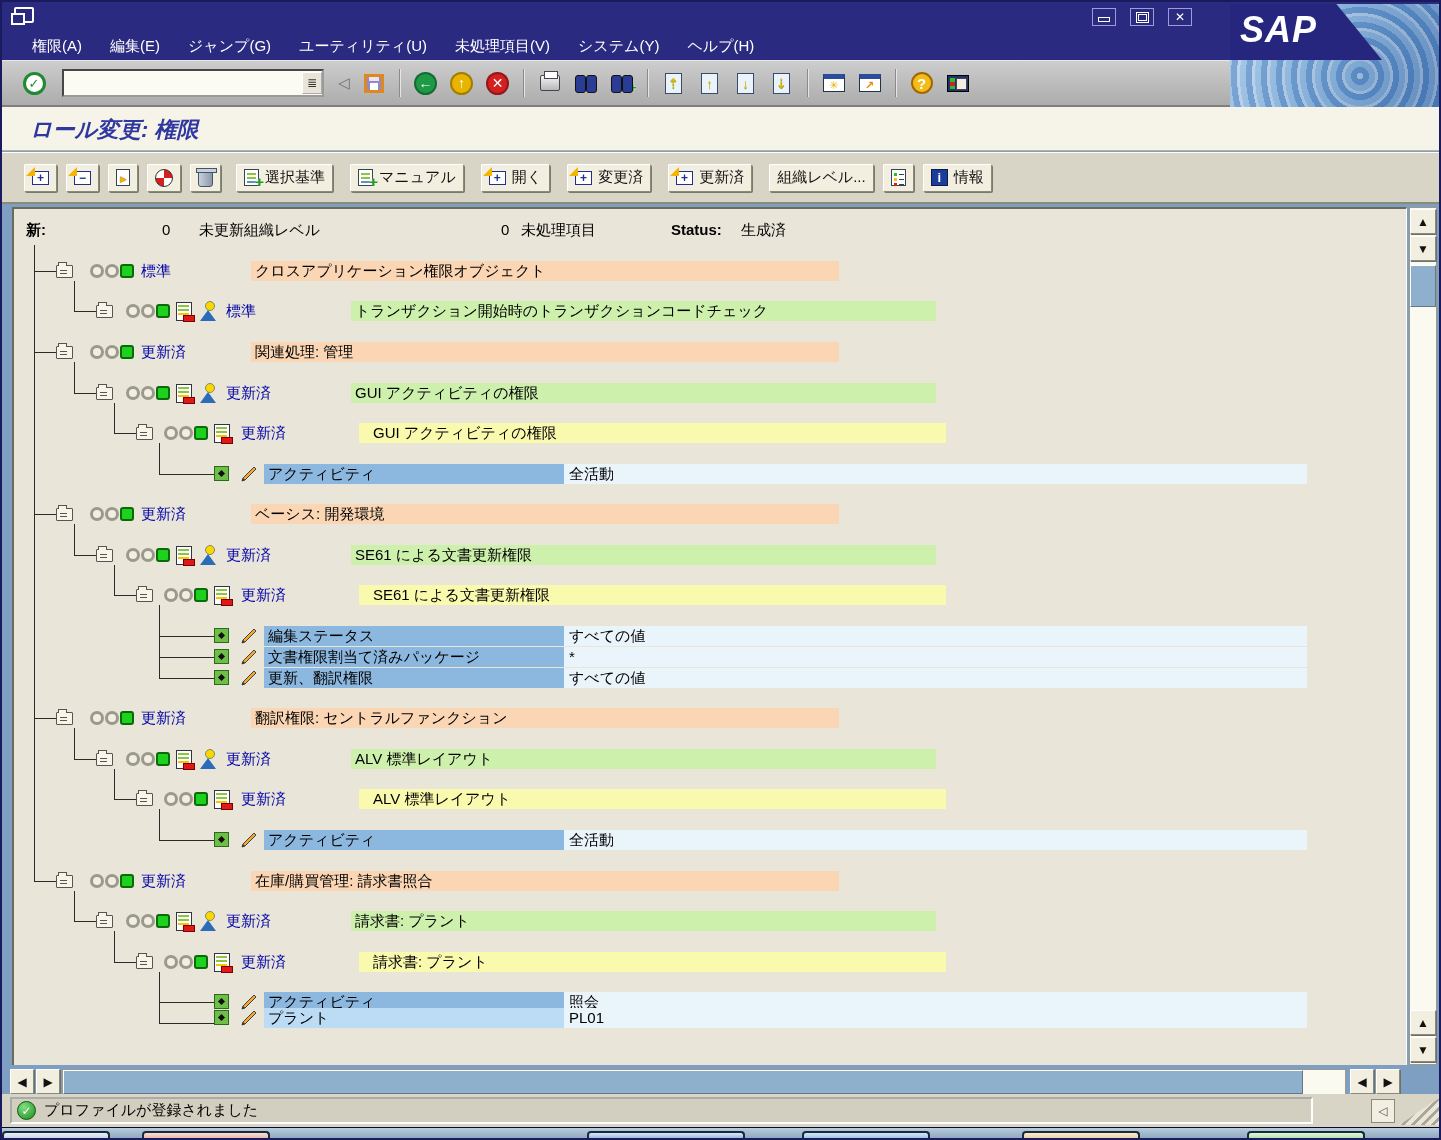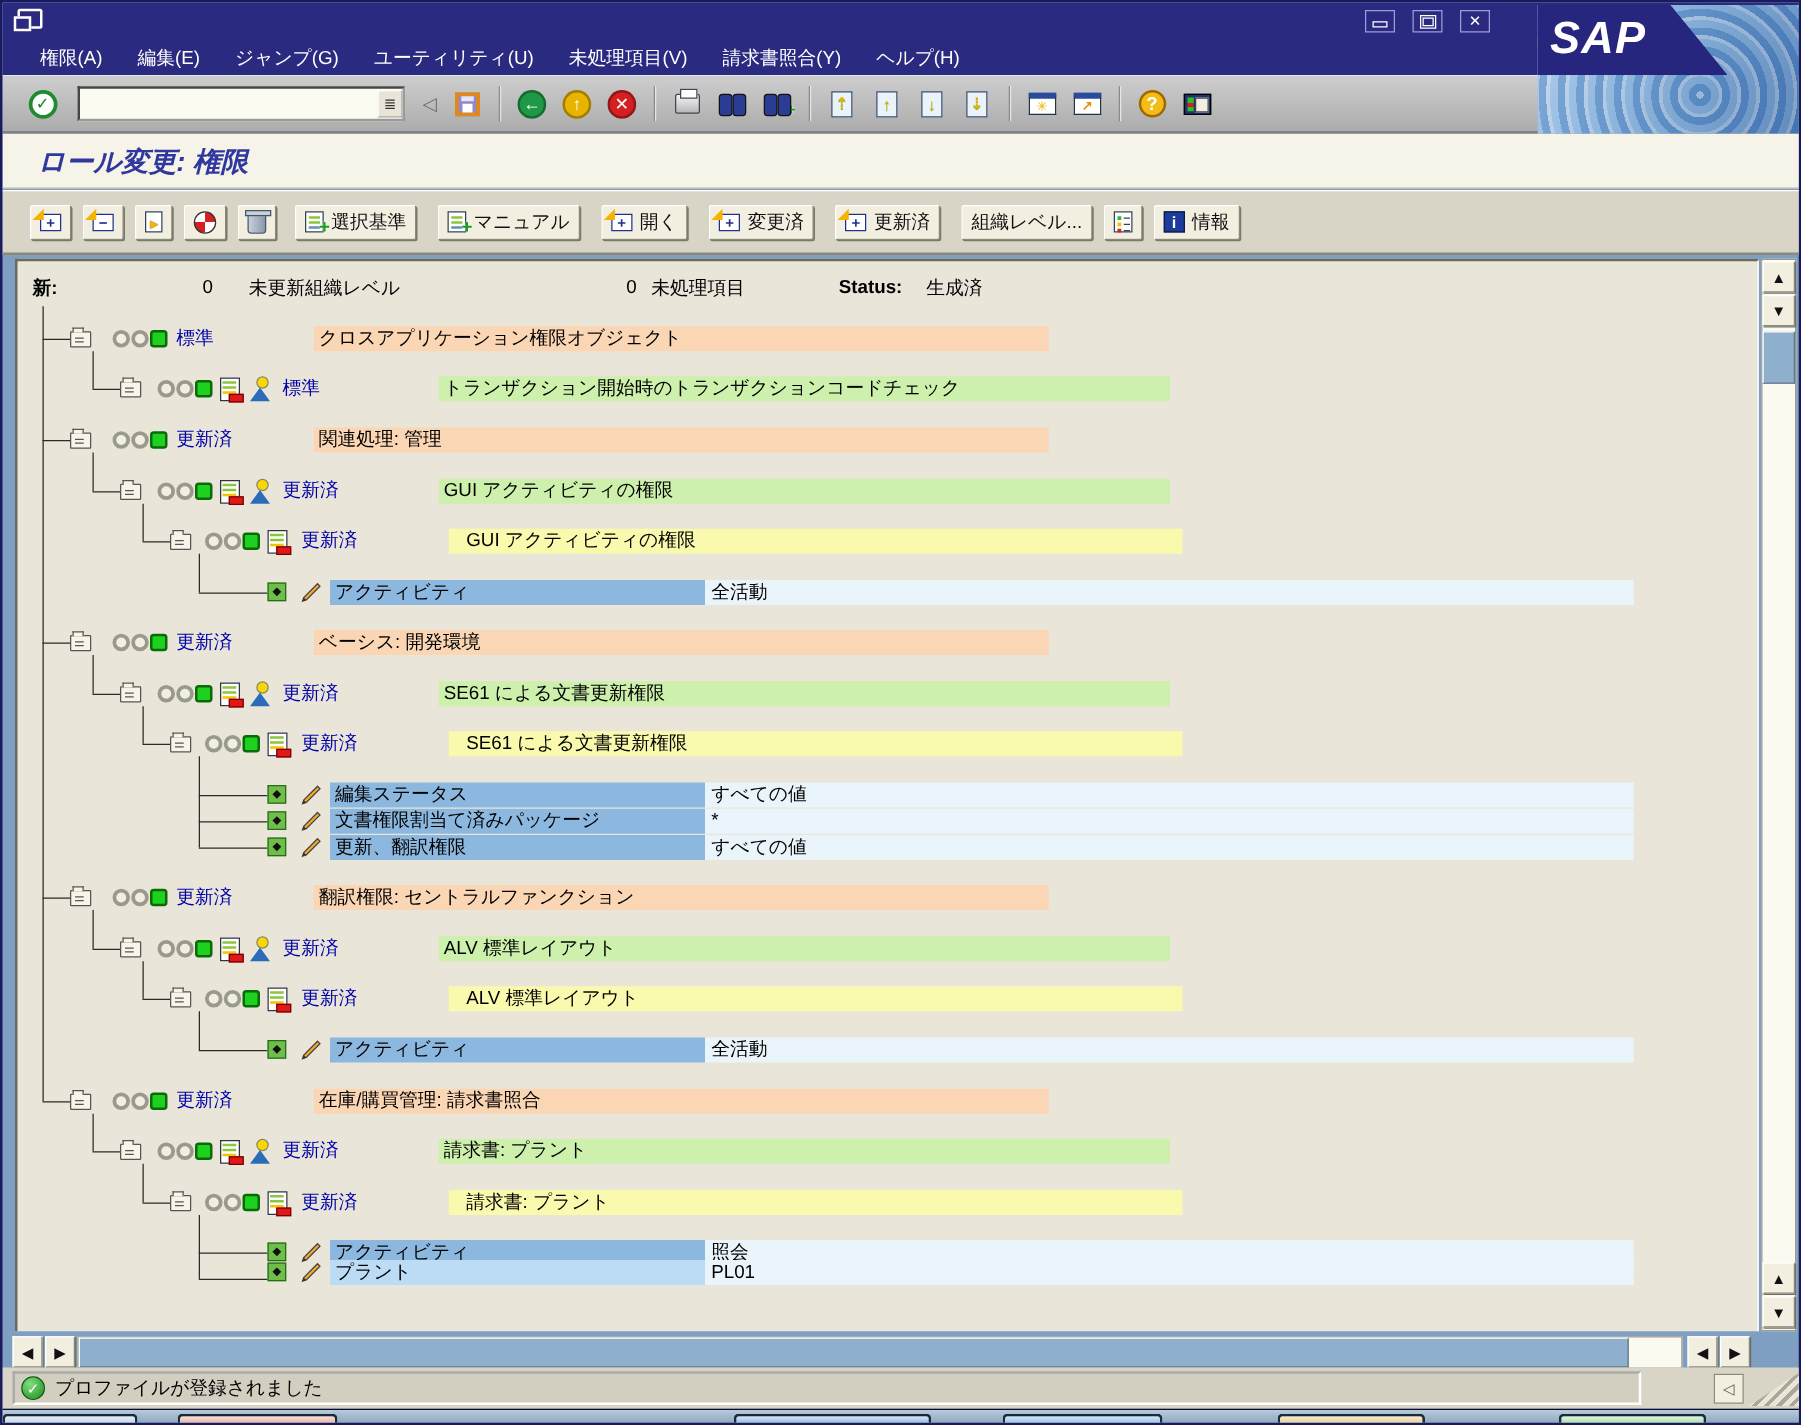--- a/index.html
+++ b/index.html
@@ -155,21 +155,21 @@
       <div class="wc wc-min"></div>
       <div class="wc wc-max"></div>
       <div class="wc wc-close"></div>
     </div>
     <div class="menubar">
       <span>権限(A)</span>
       <span>編集(E)</span>
       <span>ジャンプ(G)</span>
       <span>ユーティリティ(U)</span>
       <span>未処理項目(V)</span>
-      <span>請求書照合(Y)</span>
+      <span>システム(Y)</span>
       <span>ヘルプ(H)</span>
     </div>
   </div>
 
   <div class="tb">
     <div class="ib" style="margin-left:14px;">
         <span class="cir cir-enter">✓</span>
       </div>
     <div class="cmd">
       <input value="" style="">

